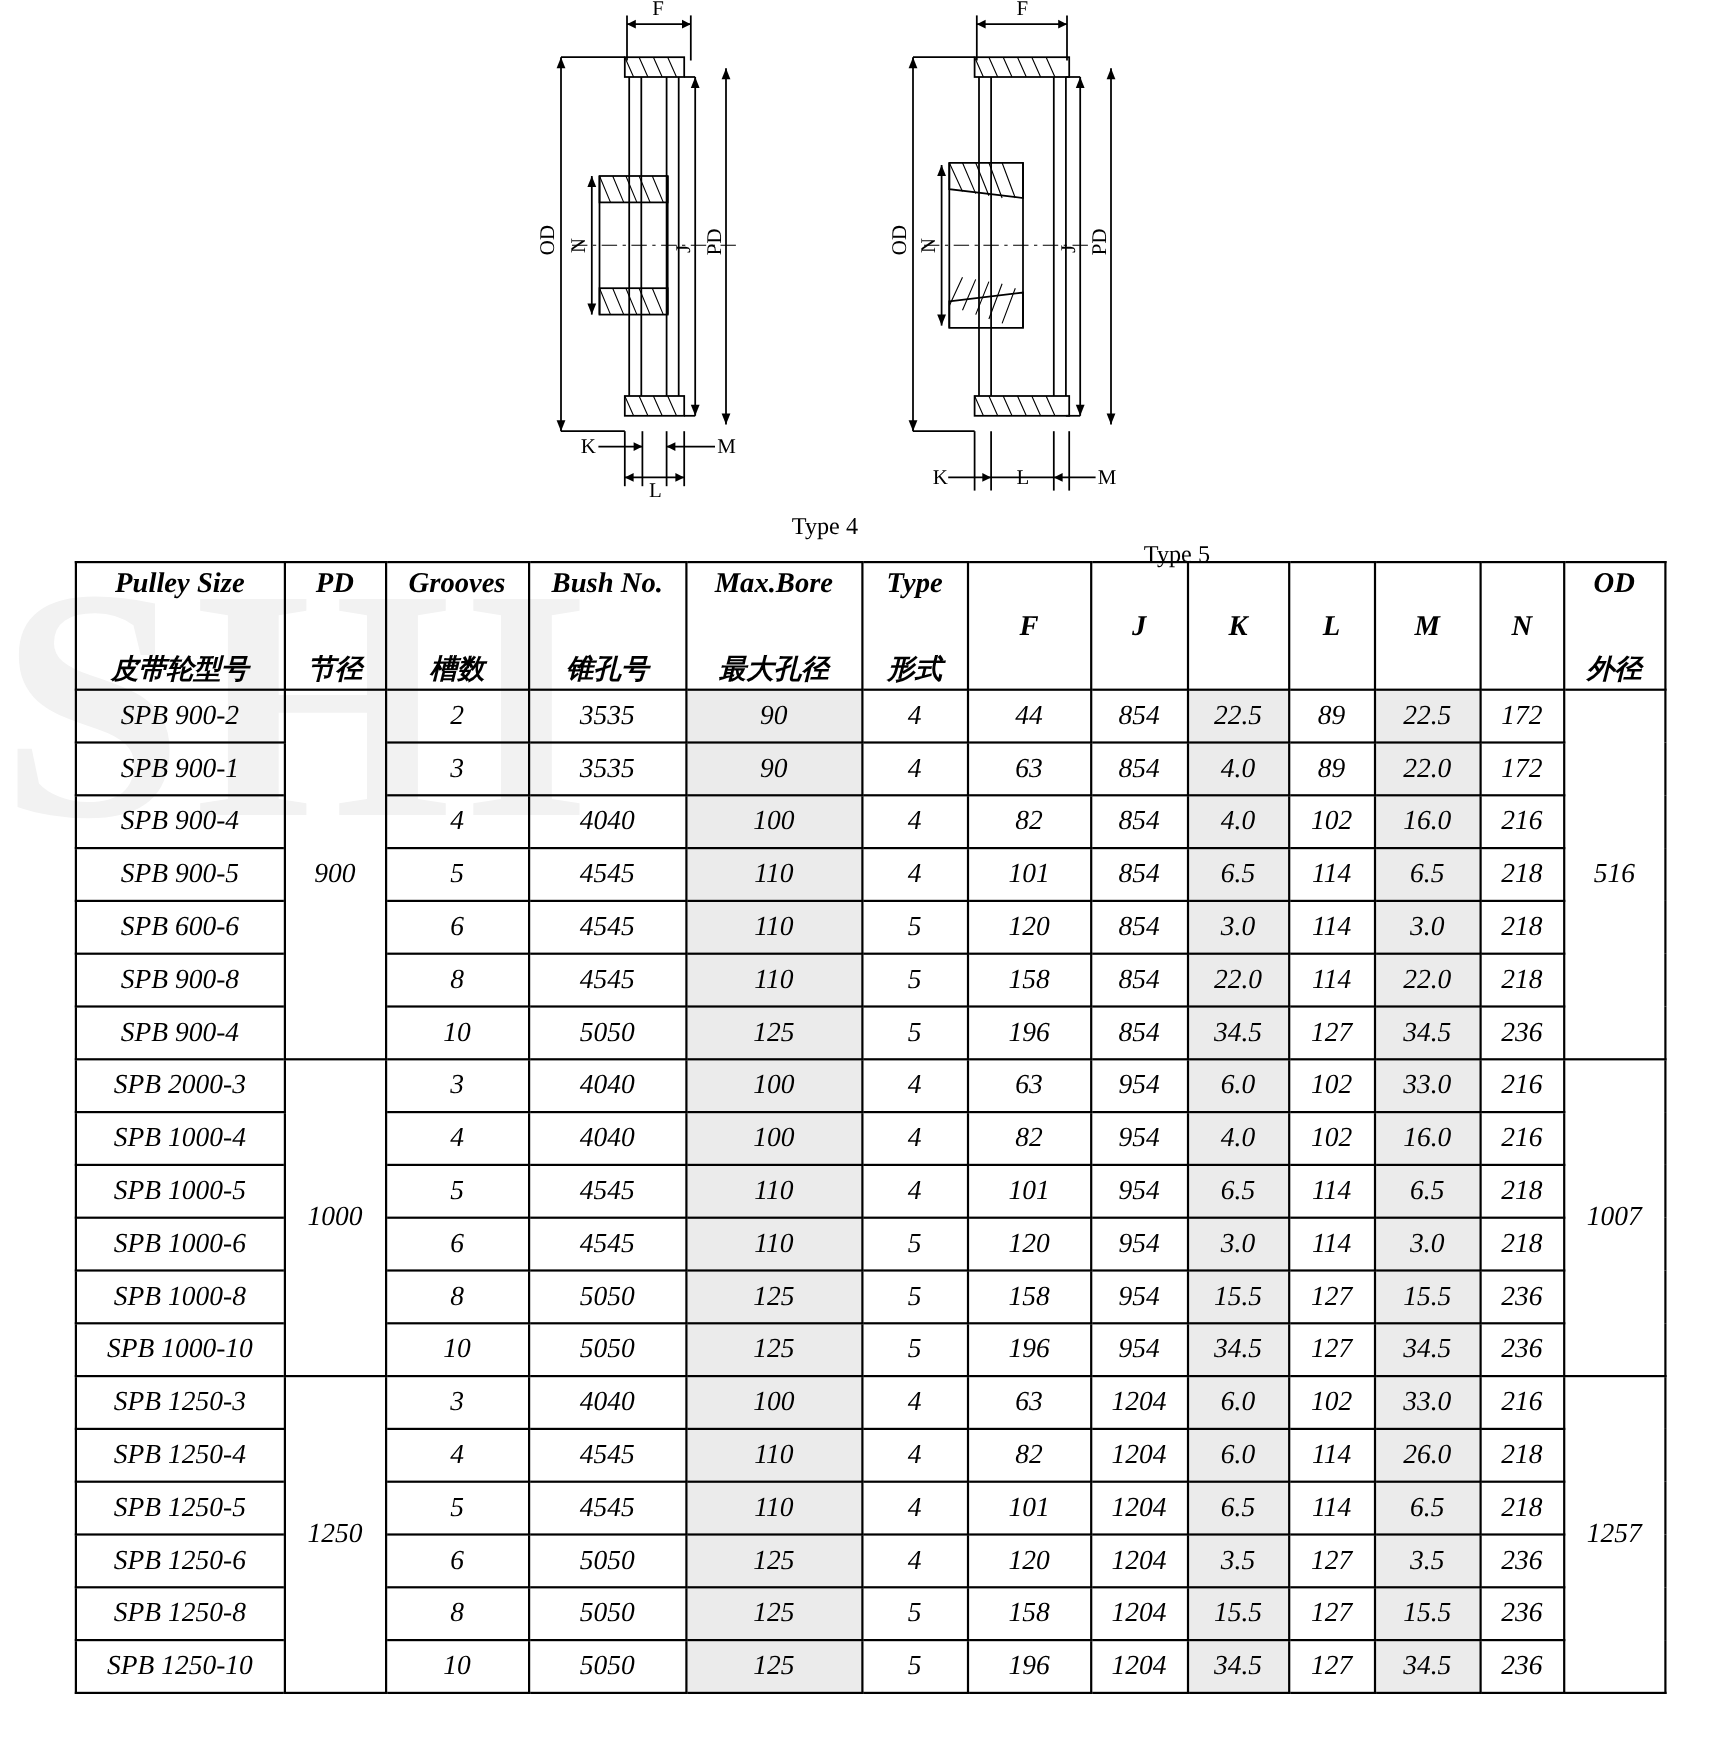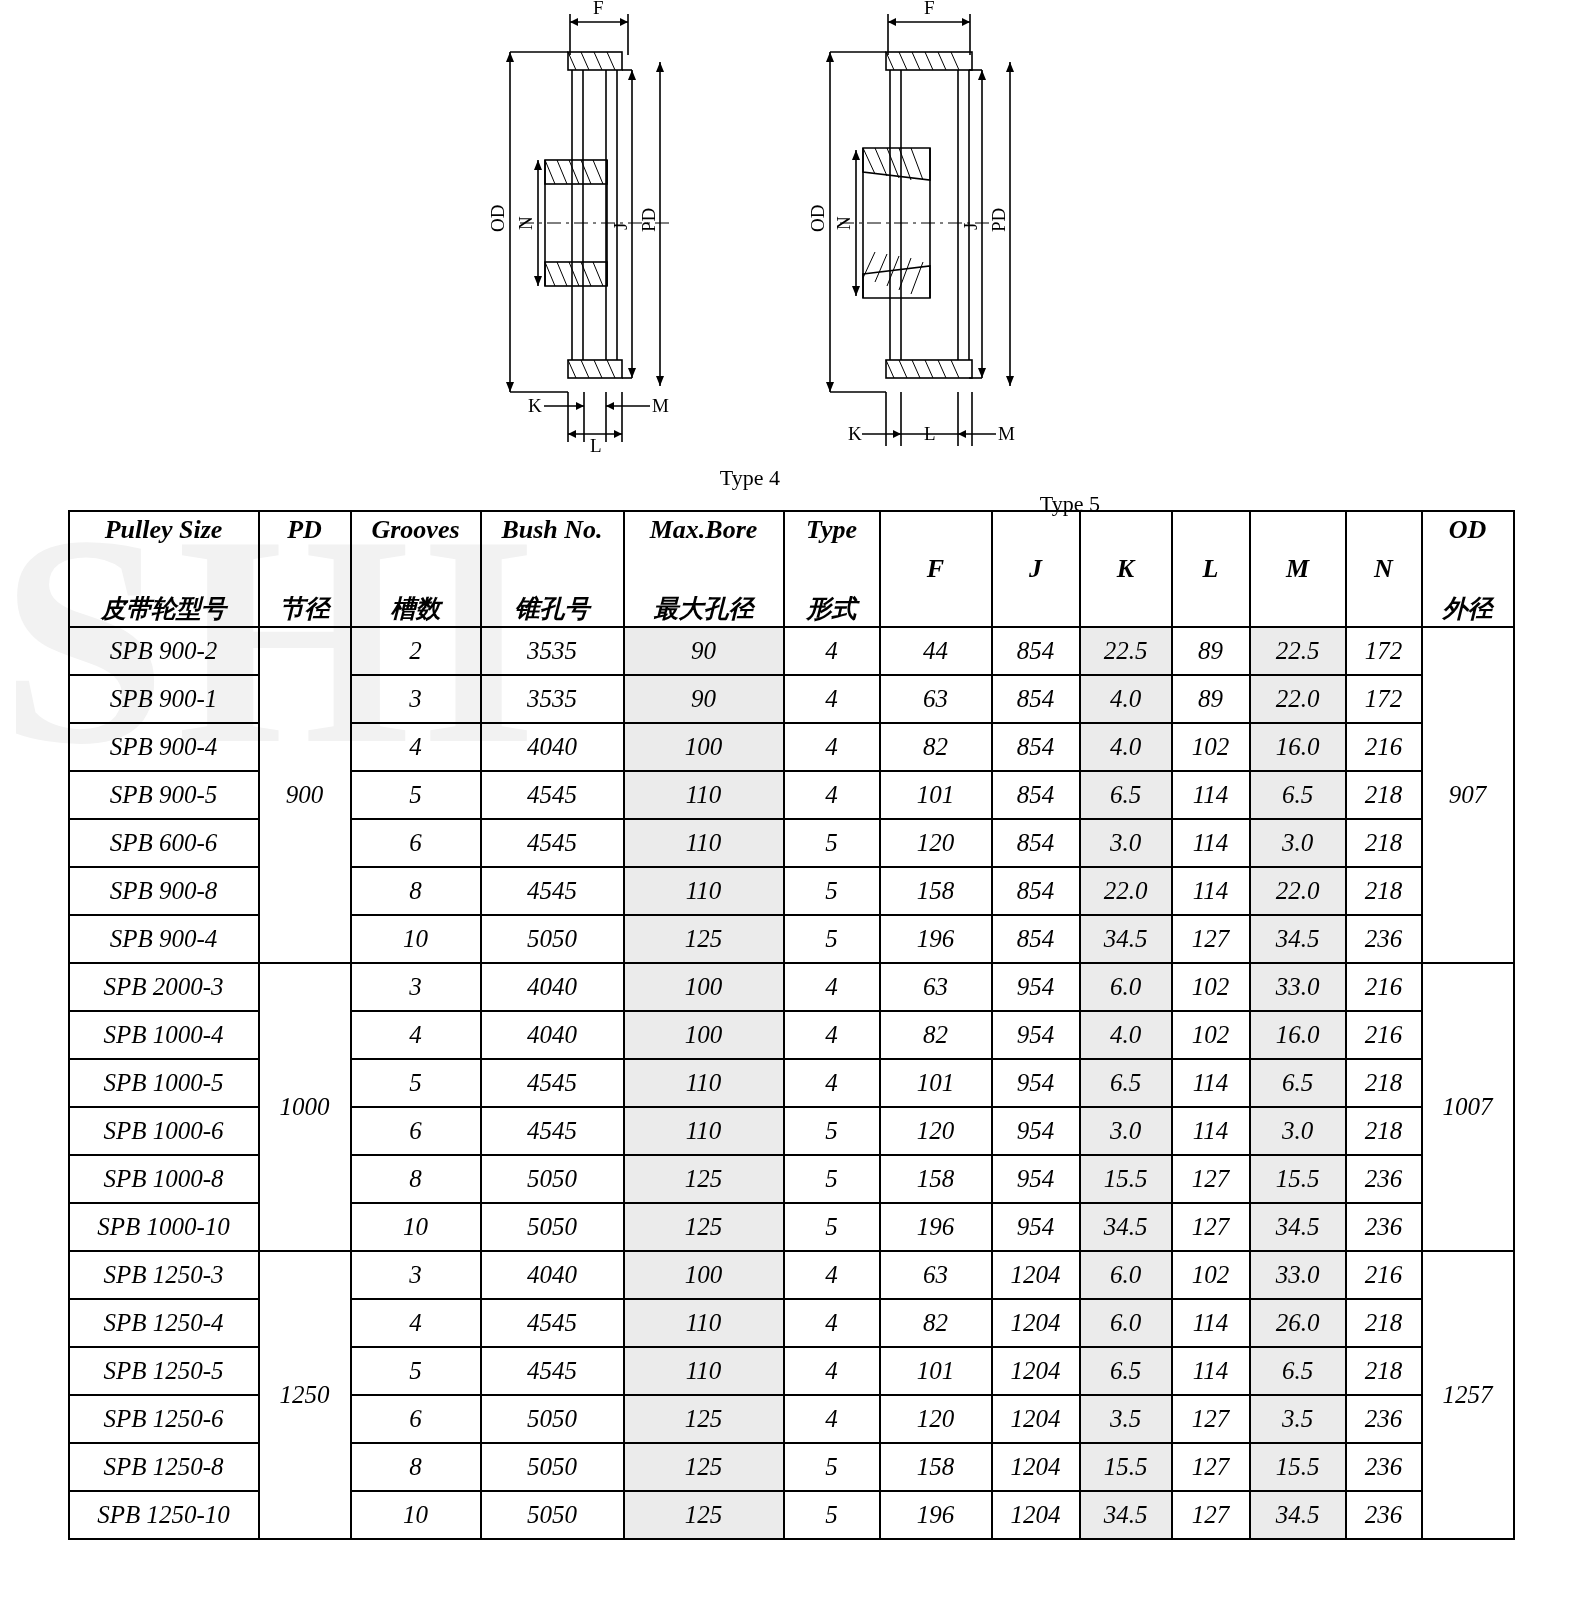--- a/index.html
+++ b/index.html
@@ -321,21 +321,21 @@
           <td>2</td>
           <td>3535</td>
           <td class="shade">90</td>
           <td>4</td>
           <td>44</td>
           <td>854</td>
           <td class="shade">22.5</td>
           <td>89</td>
           <td class="shade">22.5</td>
           <td>172</td>
-          <td rowspan="7">907</td>
+          <td rowspan="7">516</td>
         </tr>
         <tr>
           <td>SPB 900-1</td>
           <td>3</td>
           <td>3535</td>
           <td class="shade">90</td>
           <td>4</td>
           <td>63</td>
           <td>854</td>
           <td class="shade">4.0</td>

